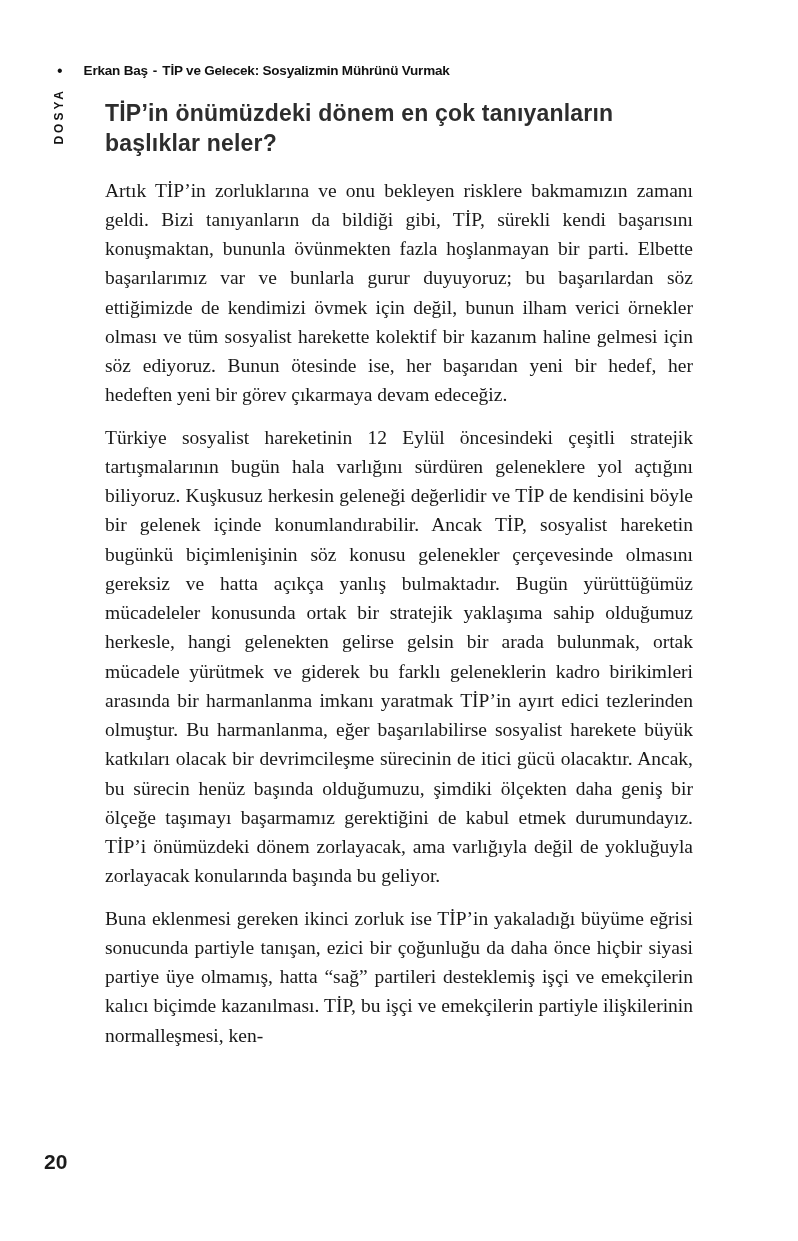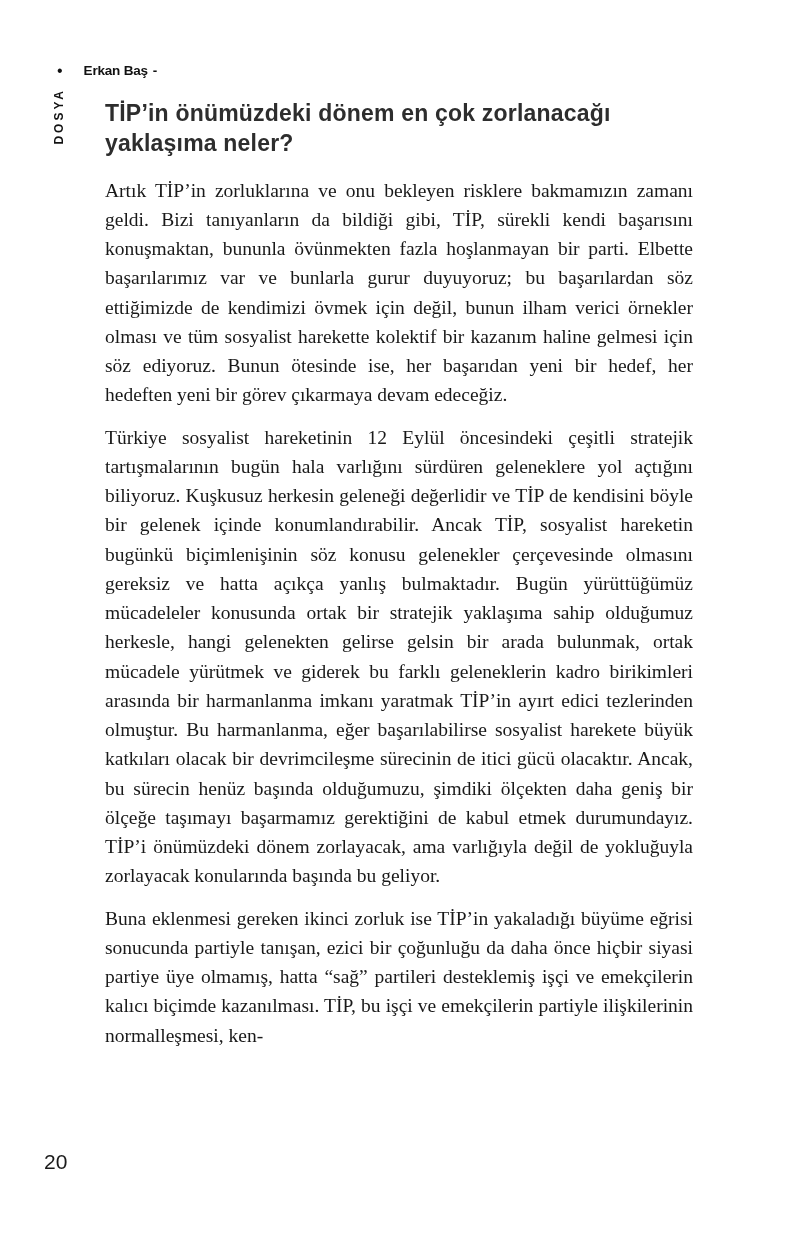--- a/index.html
+++ b/index.html
@@ -83,39 +83,40 @@
     text-align: justify;
     color: #191919;
     margin: 8px 0 13px 0;
   }
   .page-number {
     position: absolute;
     left: 44px;
     top: 1150px;
     font-family: "Liberation Sans", sans-serif;
     font-size: 21px;
-    font-weight: normal;
+    font-weight: bold;
     color: #1b1b1b;
   }
 </style>
 </head>
 <body>
 
 <div class="page">
 
   <div class="running-header">
     <span class="bullet">•</span>
     <span class="author">Erkan Baş</span>
     <span class="sep">-</span>
+    <span class="book-title">TİP ve Gelecek: Sosyalizmin Mührünü Vurmak</span>
   </div>
 
   <div class="dosya-label">DOSYA</div>
 
   <div class="content">
-    <h1 class="article-heading">TİP’in önümüzdeki dönem en çok zorlanacağı yaklaşıma neler?</h1>
+    <h1 class="article-heading">TİP’in önümüzdeki dönem en çok tanıyanların başlıklar neler?</h1>
     <p class="body-paragraph">Artık TİP’in zorluklarına ve onu bekleyen risklere bakmamızın zamanı geldi. Bizi tanıyanların da bildiği gibi, TİP, sürekli kendi başarısını konuşmaktan, bununla övünmekten fazla hoşlanmayan bir parti. Elbette başarılarımız var ve bunlarla gurur duyuyoruz; bu başarılardan söz ettiğimizde de kendimizi övmek için değil, bunun ilham verici örnekler olması ve tüm sosyalist harekette kolektif bir kazanım haline gelmesi için söz ediyoruz. Bunun ötesinde ise, her başarıdan yeni bir hedef, her hedeften yeni bir görev çıkarmaya devam edeceğiz.</p>
     <p class="body-paragraph">Türkiye sosyalist hareketinin 12 Eylül öncesindeki çeşitli stratejik tartışmalarının bugün hala varlığını sürdüren geleneklere yol açtığını biliyoruz. Kuşkusuz herkesin geleneği değerlidir ve TİP de kendisini böyle bir gelenek içinde konumlandırabilir. Ancak TİP, sosyalist hareketin bugünkü biçimlenişinin söz konusu gelenekler çerçevesinde olmasını gereksiz ve hatta açıkça yanlış bulmaktadır. Bugün yürüttüğümüz mücadeleler konusunda ortak bir stratejik yaklaşıma sahip olduğumuz herkesle, hangi gelenekten gelirse gelsin bir arada bulunmak, ortak mücadele yürütmek ve giderek bu farklı geleneklerin kadro birikimleri arasında bir harmanlanma imkanı yaratmak TİP’in ayırt edici tezlerinden olmuştur. Bu harmanlanma, eğer başarılabilirse sosyalist harekete büyük katkıları olacak bir devrimcileşme sürecinin de itici gücü olacaktır. Ancak, bu sürecin henüz başında olduğumuzu, şimdiki ölçekten daha geniş bir ölçeğe taşımayı başarmamız gerektiğini de kabul etmek durumundayız. TİP’i önümüzdeki dönem zorlayacak, ama varlığıyla değil de yokluğuyla zorlayacak konularında başında bu geliyor.</p>
     <p class="body-paragraph">Buna eklenmesi gereken ikinci zorluk ise TİP’in yakaladığı büyüme eğrisi sonucunda partiyle tanışan, ezici bir çoğunluğu da daha önce hiçbir siyasi partiye üye olmamış, hatta “sağ” partileri desteklemiş işçi ve emekçilerin kalıcı biçimde kazanılması. TİP, bu işçi ve emekçilerin partiyle ilişkilerinin normalleşmesi, ken-</p>
   </div>
 
   <div class="page-number">20</div>
 
 </div>
 
 </body></html>

